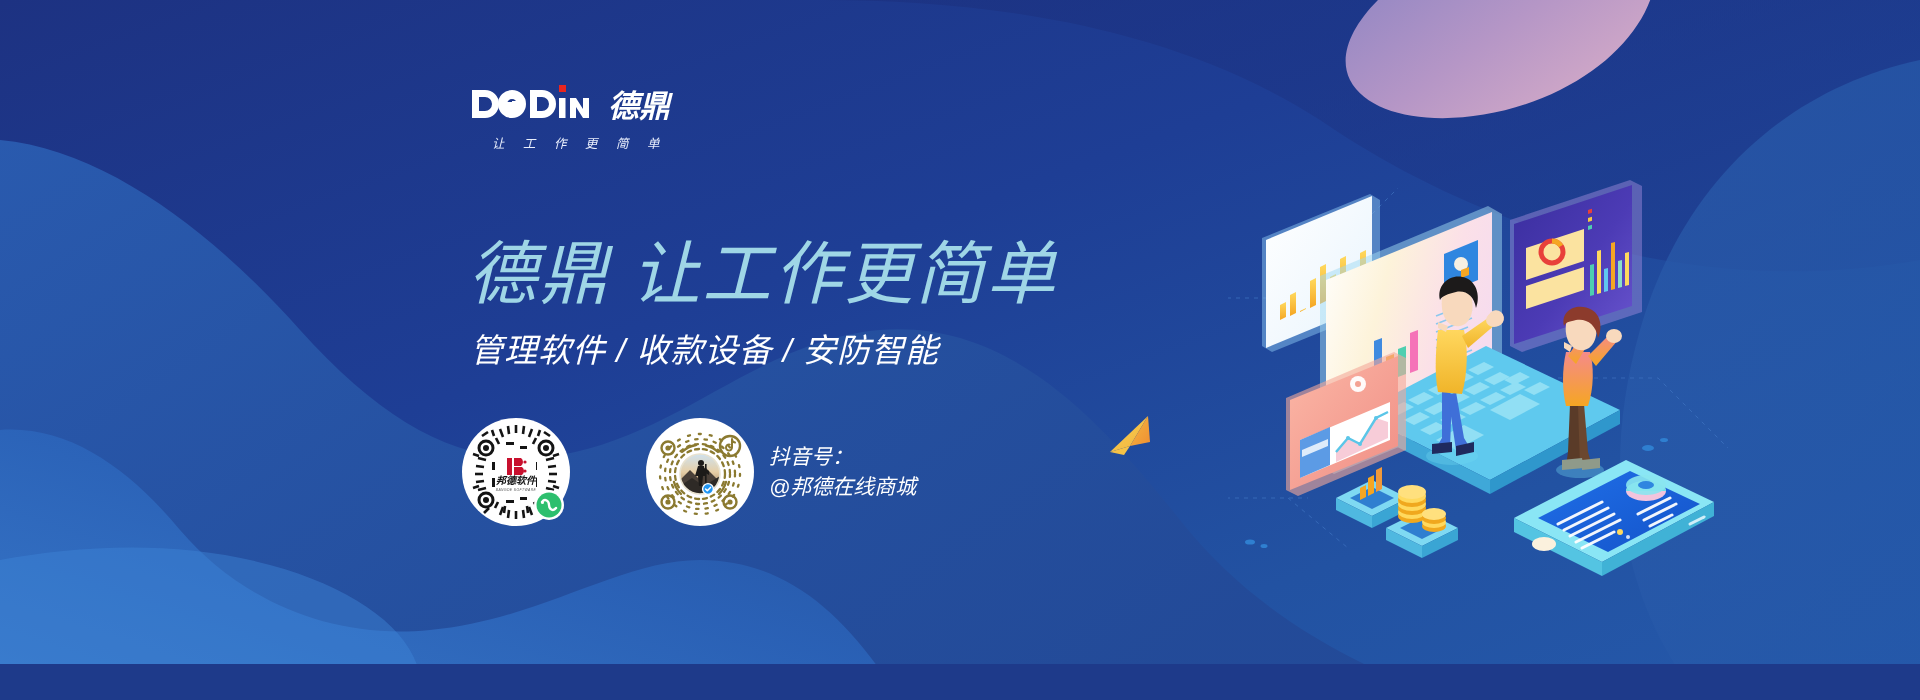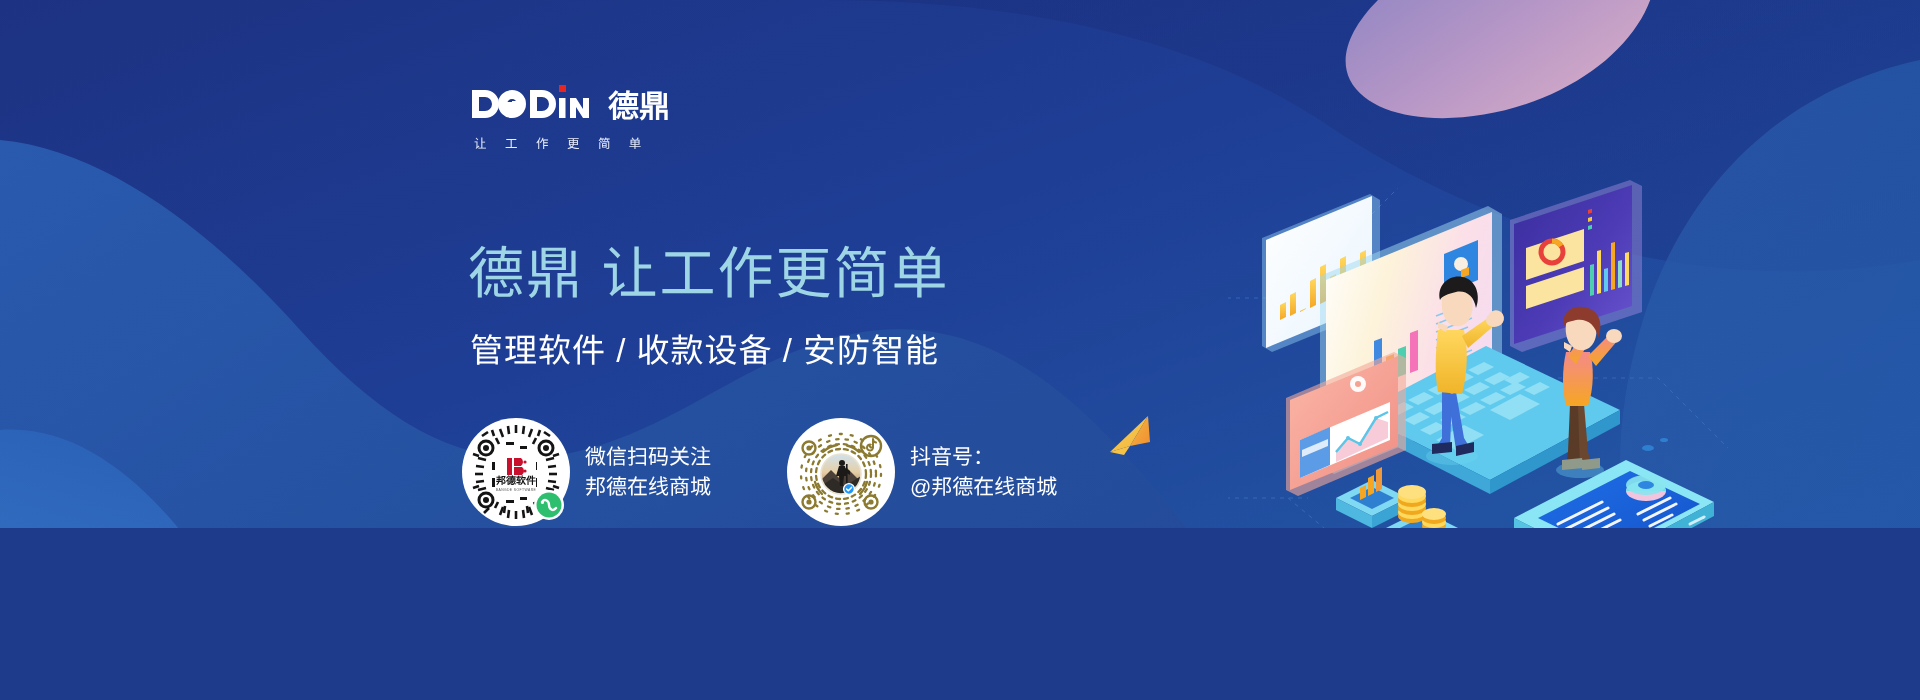--- a/index.html
+++ b/index.html
@@ -3,43 +3,44 @@
 <meta charset="utf-8">
 <title>DeDiNG Banner</title>
 <style>
   * { margin:0; padding:0; box-sizing:border-box; }
   html, body {
     width:1920px; height:700px; overflow:hidden;
     font-family:"Liberation Sans","DejaVu Sans",sans-serif;
     background:#1e3a8a;
   }
   #banner {
-    position:relative; width:1920px; height:528px; overflow:hidden;
+    position:relative; width:1920px; height:664px; overflow:hidden;
     background:linear-gradient(150deg,#1f3589 0%,#1d3c92 35%,#21509f 70%,#2359a8 100%);
+    font-style:italic;
   }
   #bg-svg { position:absolute; inset:0; width:1920px; height:700px; }
 
   
   #logo-block { position:absolute; left:470px; top:80px; width:260px; }
   #logo-row { display:flex; align-items:flex-end; gap:6px; height:44px; }
   #logo-wordmark { position:relative; height:44px; }
   #logo-cn {
     color:#ffffff; font-size:31px; font-weight:bold; line-height:1;
     letter-spacing:0px; position:relative; top:-2px;
   }
   #logo-tagline {
     margin-top:9px; color:#e8eefc; font-size:12.5px;
-    letter-spacing:7.5px; width:215px;
+    letter-spacing:7.5px; text-align:center; width:215px;
     font-weight:500; padding-left:4px;
   }
 
   
   #headline {
-    position:absolute; left:468px; top:245px;
-    color:#9fd6e6; font-size:56px; letter-spacing:2px;
+    position:absolute; left:468px; top:239px;
+    color:#9fd6e6; font-size:69px; letter-spacing:2px;
     line-height:1.05; white-space:nowrap; font-weight:400;
   }
   #subhead {
     position:absolute; left:470px; top:324px;
     color:#ffffff; font-size:33px; letter-spacing:1px;
     white-space:nowrap; font-weight:400;
   }
 
   
   #qr-row { position:absolute; left:462px; top:418px; display:flex; gap:76px; }
@@ -221,24 +222,20 @@
           <text x="54" y="72.5" font-size="3.4" fill="#555" text-anchor="middle" letter-spacing="0.4" font-family="'Liberation Sans',sans-serif">BANGDE  SOFTWARE</text>
 
           <g>
             <circle cx="87" cy="87" r="15" fill="#ffffff"></circle>
             <circle cx="87" cy="87" r="12.5" fill="#2dbf6e"></circle>
             <path d="M80,84 c3,-4 7,-1 7,3 c0,4 4,7 7,3" fill="none" stroke="#fff" stroke-width="2.4" stroke-linecap="round"></path>
             <circle cx="80.5" cy="84.5" r="1.5" fill="#fff"></circle>
           </g>
         </svg>
       </div>
-      <div class="qr-caption">
-        <div>微信扫码关注</div>
-        <div>邦德在线商城</div>
-      </div>
     </div>
 
     <div class="qr-item">
       <div class="qr-code">
         <svg width="108" height="108" viewBox="0 0 108 108">
           <circle cx="54" cy="54" r="54" fill="#ffffff"></circle>
           <g stroke="#8b7a30" fill="none" stroke-width="2.4" stroke-linecap="round">
             <circle cx="22" cy="30" r="6.5"></circle>
             <circle cx="22" cy="84" r="6.5"></circle>
             <circle cx="84" cy="84" r="6.5"></circle>

